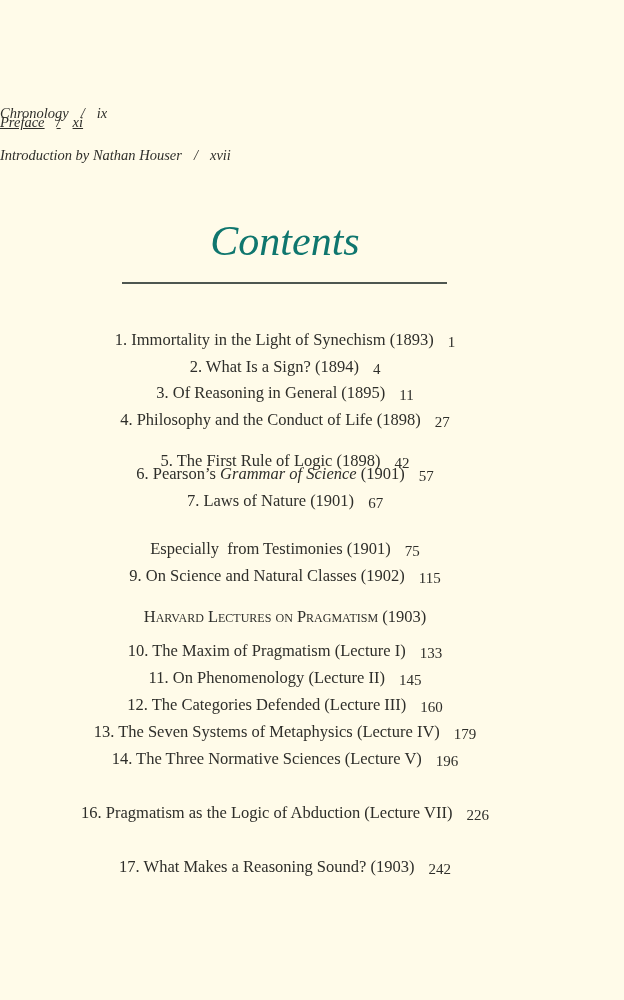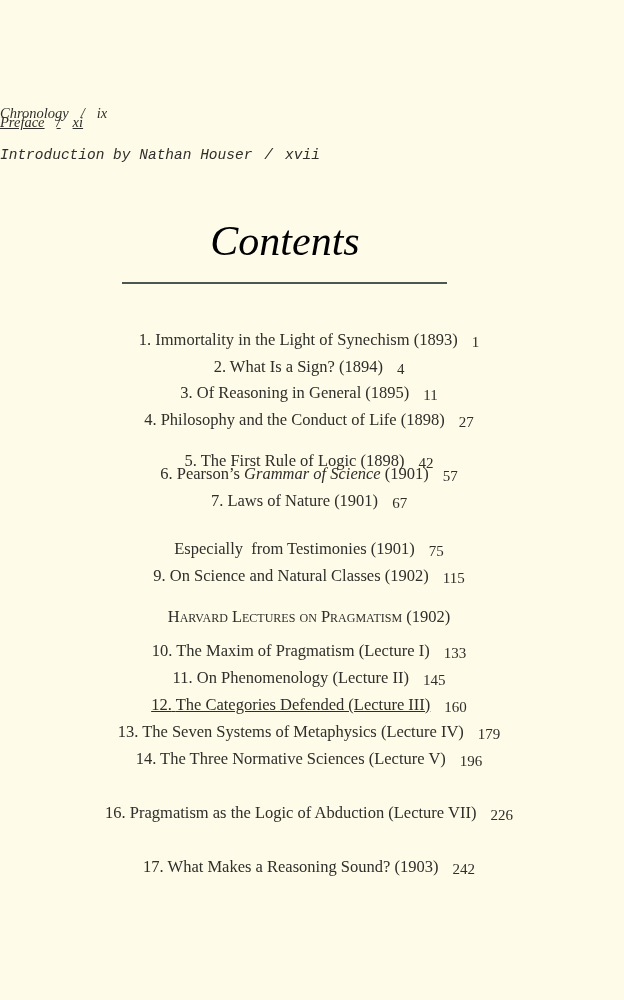--- a/index.html
+++ b/index.html
@@ -33,39 +33,38 @@
     .front .sep { padding: 0 12px; font-style: italic; }
     .title {
       position: absolute;
       left: 0;
       width: 570px;
       top: 213px;
       text-align: center;
       font-style: italic;
       font-size: 42px;
       line-height: 56px;
-      color: #000000;
+      color: #0f766e;
     }
     .rule {
       position: absolute;
       left: 122px;
       top: 282px;
       width: 325px;
       height: 2px;
       background: #4e5650;
     }
     .toc {
       position: absolute;
       left: 0;
       width: 570px;
       text-align: center;
       font-size: 16.5px;
       line-height: 20px;
       white-space: nowrap;
-      padding-left: 24px;
     }
     .pg {
       margin-left: 14px;
       font-size: 15px;
       position: relative;
       top: 2px;
     }
     .sc {
       font-variant: small-caps;
     }
@@ -75,21 +74,21 @@
 <body>
 
 <div class="page">
 
   <div class="front" style="top:103px;">
     <span>Chronology</span><span class="sep">/</span><span>ix</span>
   </div>
   <div class="front" style="top:112px;text-decoration:underline;">
     <span>Preface</span><span class="sep">/</span><span>xi</span>
   </div>
-  <div class="front" style="top:145px;font-family:Liberation Mono, monospace;">
+  <div class="front" style="top:145px;">
     <span>Introduction by Nathan Houser</span><span class="sep">/</span><span>xvii</span>
   </div>
 
   <div class="title">Contents</div>
   <div class="rule"></div>
 
   <div class="toc" style="top:330px;">
     <span>1.</span>
     <span>Immortality in the Light of Synechism (1893)</span><span class="pg">1</span>
   </div>
@@ -120,32 +119,32 @@
   <div class="toc" style="top:539px;">
     <span style="white-space:pre;">Especially  from Testimonies (1901)</span><span class="pg">75</span>
   </div>
   <div class="toc" style="top:566px;">
     <span>9.</span>
     <span>On Science and Natural Classes (1902)</span><span class="pg">115</span>
   </div>
 
   <div class="toc" style="top:607px;">
     <span class="sc">Harvard Lectures on Pragmatism</span>
-    <span>(1902)</span>
+    <span>(1903)</span>
   </div>
 
   <div class="toc" style="top:641px;">
     <span>10.</span>
     <span>The Maxim of Pragmatism (Lecture I)</span><span class="pg">133</span>
   </div>
   <div class="toc" style="top:668px;">
     <span>11.</span>
     <span>On Phenomenology (Lecture II)</span><span class="pg">145</span>
   </div>
-  <div class="toc" style="top:695px;text-decoration:underline;">
+  <div class="toc" style="top:695px;">
     <span>12.</span>
     <span>The Categories Defended (Lecture III)</span><span class="pg">160</span>
   </div>
   <div class="toc" style="top:722px;">
     <span>13.</span>
     <span>The Seven Systems of Metaphysics (Lecture IV)</span><span class="pg">179</span>
   </div>
   <div class="toc" style="top:749px;">
     <span>14.</span>
     <span>The Three Normative Sciences (Lecture V)</span><span class="pg">196</span>

